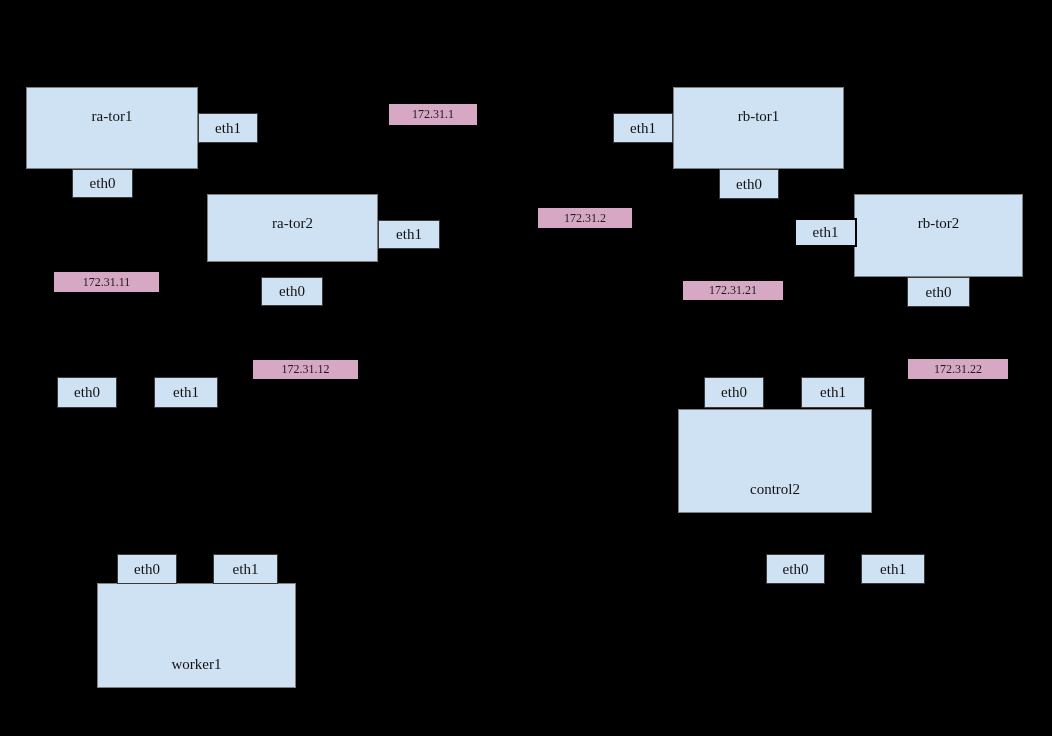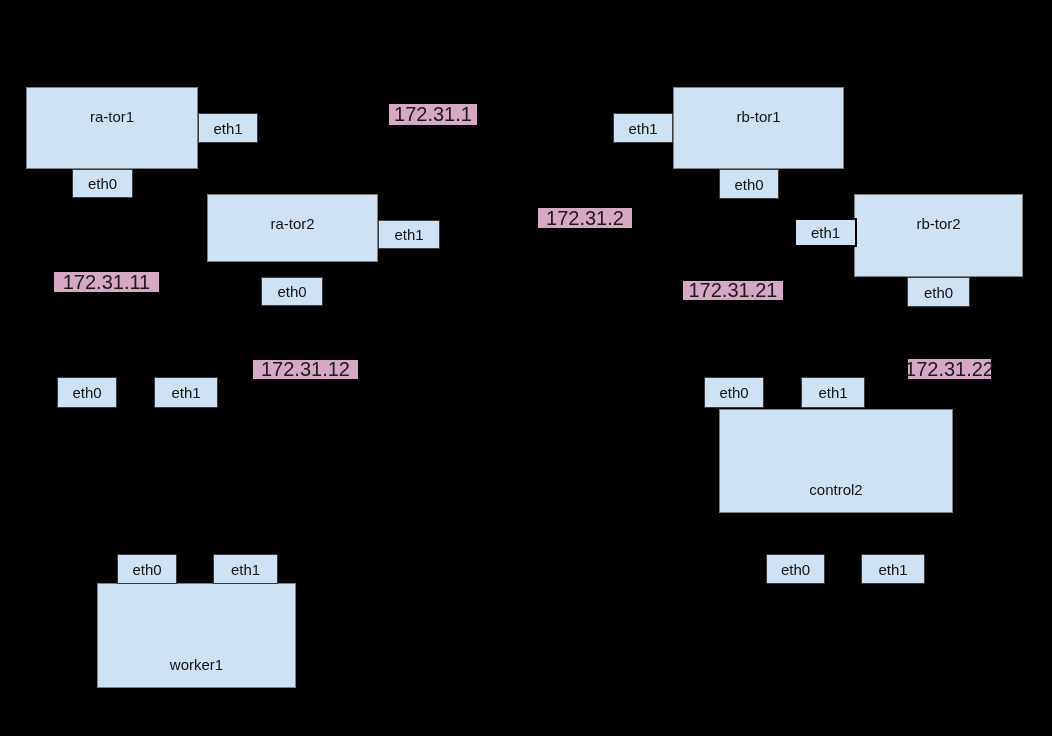--- a/index.html
+++ b/index.html
@@ -6,21 +6,21 @@
     margin: 0;
     padding: 0;
     background: #000000;
   }
   .stage {
     position: relative;
     width: 1052px;
     height: 736px;
     background: #000000;
     overflow: hidden;
-    font-family: Liberation Sans, sans-serif;
+    font-family: Liberation Serif, serif;
     color: #1a1a1a;
   }
   .node {
     position: absolute;
     background: #cfe2f3;
     border: 1px solid #7f7f7f;
     box-sizing: border-box;
   }
   .node-label {
     position: absolute;
@@ -47,21 +47,21 @@
   .iface.heavy {
     border: 2px solid #000000;
   }
   .ip-label {
     position: absolute;
     background: #d7a8c4;
     box-sizing: border-box;
     display: flex;
     align-items: center;
     justify-content: center;
-    font-size: 20px;
+    font-size: 12px;
     color: #1a1a1a;
     white-space: nowrap;
   }
 </style>
 </head>
 <body>
 
 <div class="stage">
 
   <div class="node label-top" style="left:26px; top:87px; width:172px; height:82px;">
@@ -104,21 +104,21 @@
     <span>eth0</span>
   </div>
 
   <div class="iface" style="left:57px; top:377px; width:60px; height:31px;">
     <span>eth0</span>
   </div>
   <div class="iface" style="left:154px; top:377px; width:64px; height:31px;">
     <span>eth1</span>
   </div>
 
-  <div class="node label-bottom" style="left:719px; top:409px; width:234px; height:104px;">
+  <div class="node label-bottom" style="left:678px; top:409px; width:194px; height:104px;">
     <span class="node-label">control2</span>
   </div>
   <div class="iface" style="left:704px; top:377px; width:60px; height:31px;">
     <span>eth0</span>
   </div>
   <div class="iface" style="left:801px; top:377px; width:64px; height:31px;">
     <span>eth1</span>
   </div>
 
   <div class="node label-bottom" style="left:97px; top:583px; width:199px; height:105px;padding-left:43px;">
@@ -146,17 +146,17 @@
   </div>
   <div class="ip-label" style="left:54px; top:272px; width:105px; height:20px;text-align:right;">
     <span>172.31.11</span>
   </div>
   <div class="ip-label" style="left:683px; top:281px; width:100px; height:19px;">
     <span>172.31.21</span>
   </div>
   <div class="ip-label" style="left:253px; top:360px; width:105px; height:19px;">
     <span>172.31.12</span>
   </div>
-  <div class="ip-label" style="left:908px; top:359px; width:83px; height:20px;">
+  <div class="ip-label" style="left:908px; top:359px; width:100px; height:20px;">
     <span>172.31.22</span>
   </div>
 
 </div>
 
 </body></html>

